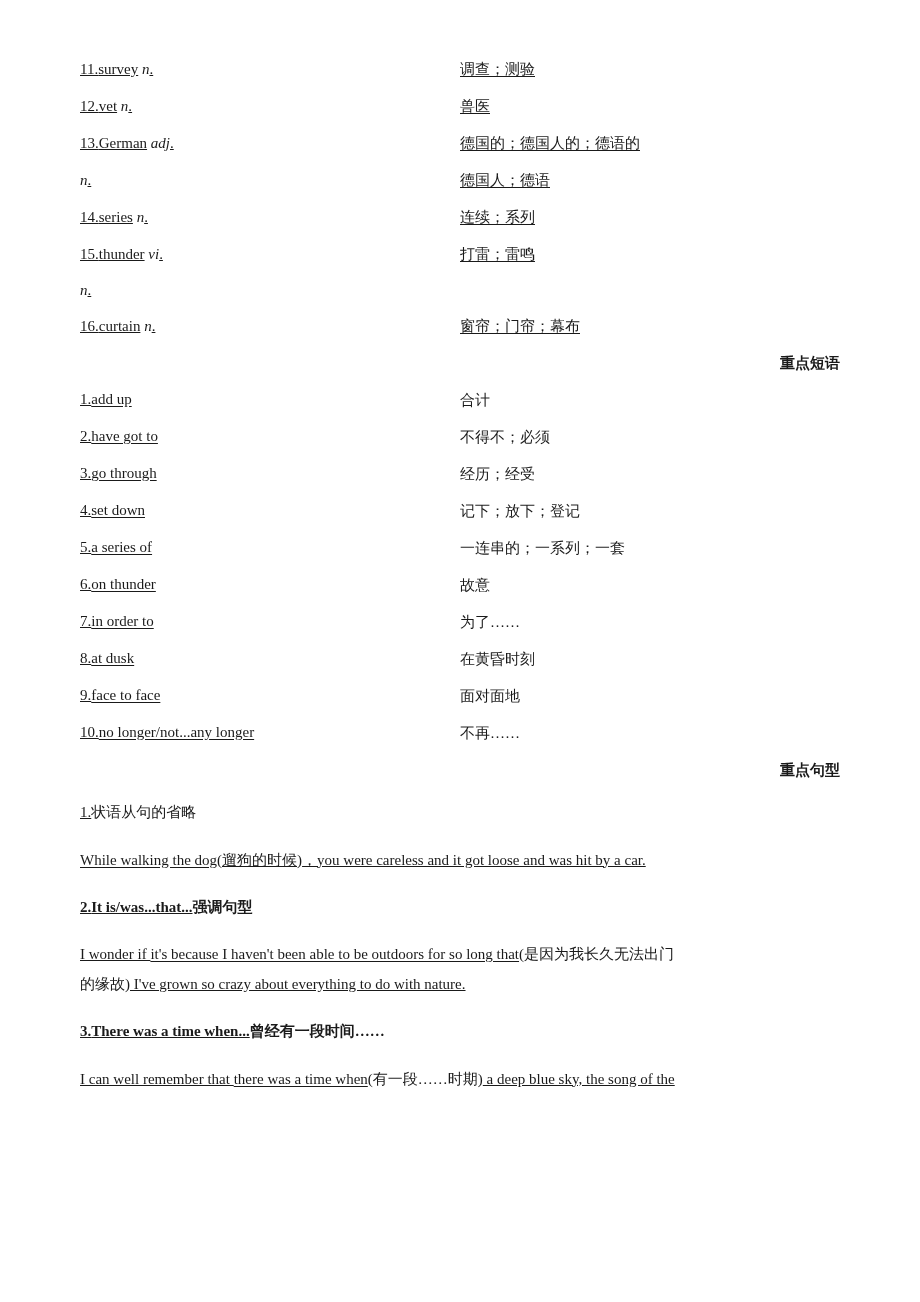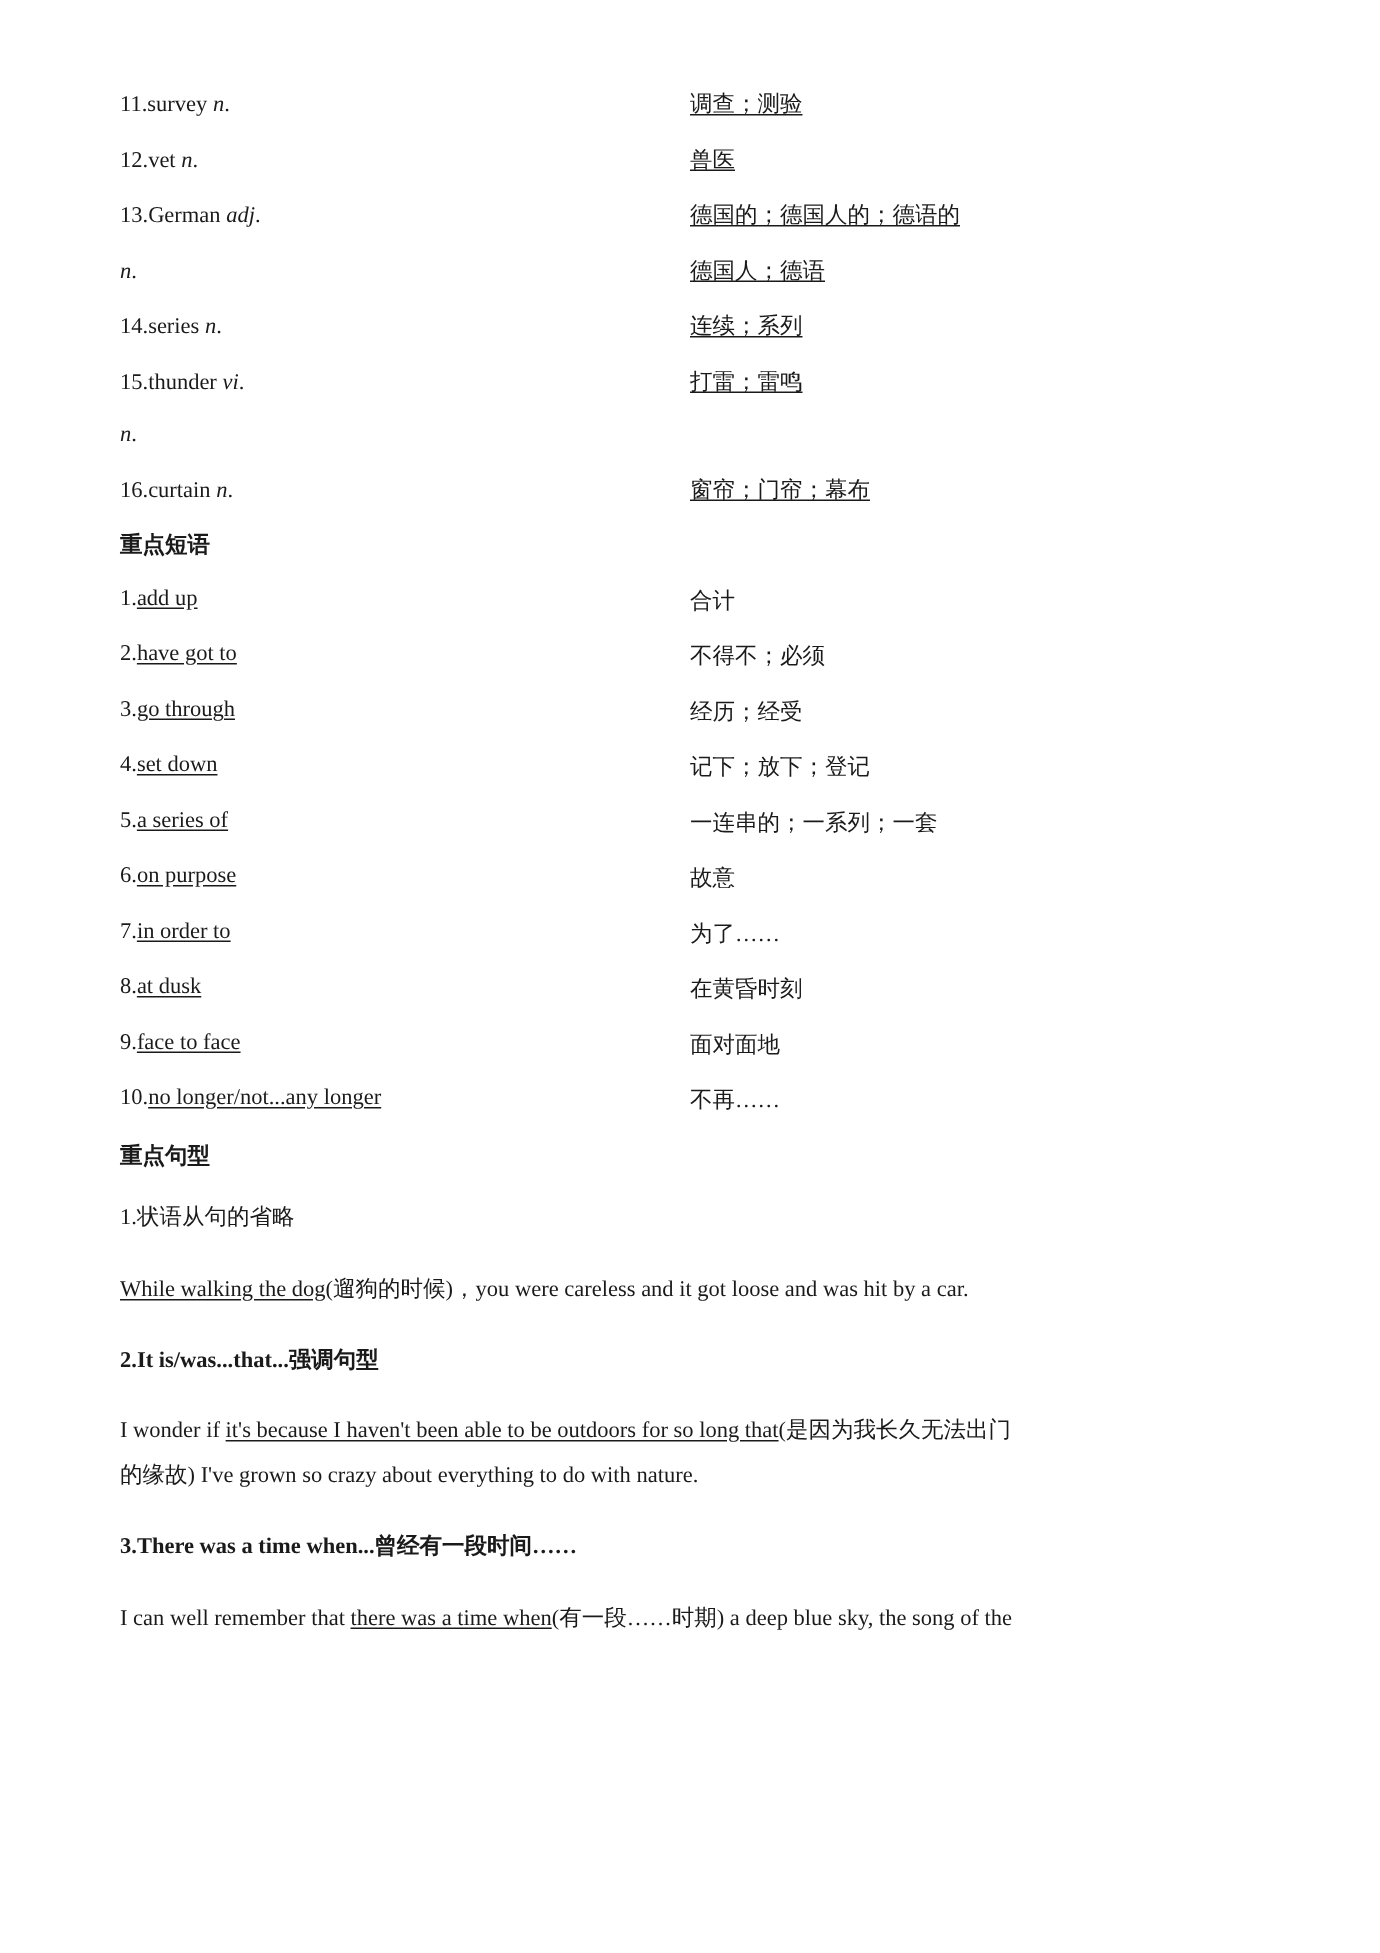--- a/index.html
+++ b/index.html
@@ -44,21 +44,21 @@
     .vocab-pos {
       font-style: italic;
       font-family: "Times New Roman", Times, serif;
     }
 
     .section-title {
       font-size: 15px;
       font-weight: bold;
       margin-bottom: 18px;
       margin-top: 8px;
-      text-align: left;
+      text-align: right;
     }
 
     .phrase-row {
       display: flex;
       align-items: flex-start;
       margin-bottom: 18px;
     }
 
     .phrase-left {
       width: 380px;
@@ -91,20 +91,21 @@
       text-decoration: underline;
       text-underline-offset: 2px;
     }
 
     .bold {
       font-weight: bold;
     }
 
     .en-text {
       font-family: "Times New Roman", Times, serif;
+      text-decoration: underline;
     }
   </style>
 </head>
 <body>
 
 <div class="vocab-section">
 
   <div class="vocab-row">
     <div class="vocab-left">
       <span class="en-text">11.</span><span class="en-text">survey</span> <span class="vocab-pos">n</span><span class="en-text">.</span>
@@ -196,21 +197,21 @@
 
   <div class="phrase-row">
     <div class="phrase-left">
       <span class="en-text">5.</span><span class="phrase-english">a series of</span>
     </div>
     <div class="phrase-right">一连串的；一系列；一套</div>
   </div>
 
   <div class="phrase-row">
     <div class="phrase-left">
-      <span class="en-text">6.</span><span class="phrase-english">on purpose</span>
+      <span class="en-text">6.</span><span class="phrase-english">on thunder</span>
     </div>
     <div class="phrase-right">故意</div>
   </div>
 
   <div class="phrase-row">
     <div class="phrase-left">
       <span class="en-text">7.</span><span class="phrase-english">in order to</span>
     </div>
     <div class="phrase-right">为了……</div>
   </div>

